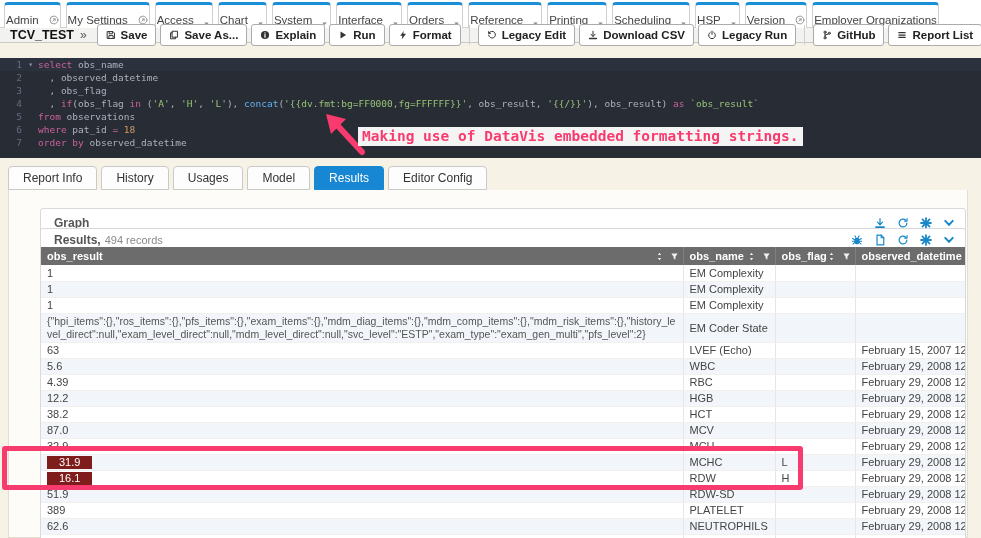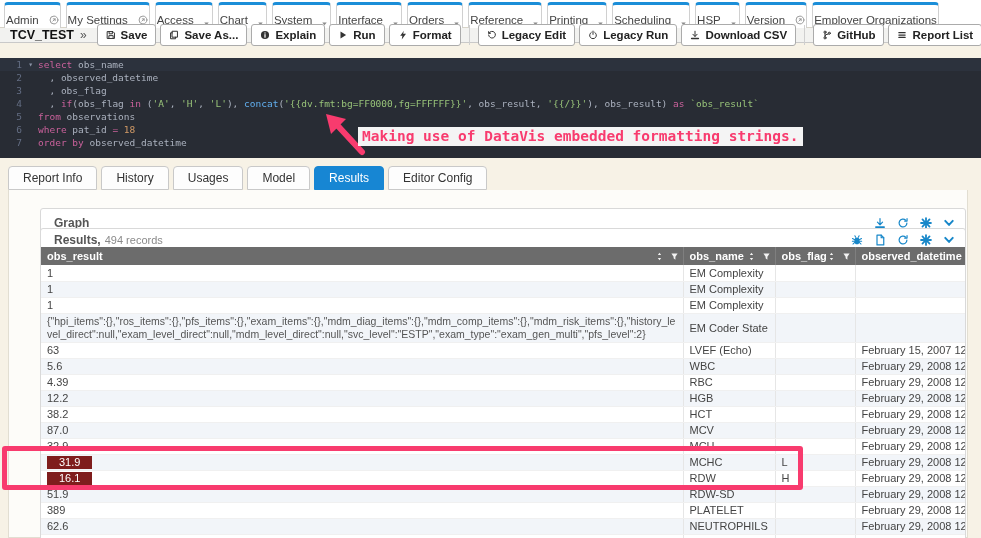--- a/index.html
+++ b/index.html
@@ -220,31 +220,31 @@
         <span class="tsep"></span>
         <button class="tbtn">
           <svg class="ic ic-s" viewBox="0 0 16 16">
             <path d="M3.2 5 A5.4 5.4 0 1 1 2.6 8"></path>
             <path d="M2.6 2.6 V5.4 H5.4"></path>
           </svg>
           <span>Legacy Edit</span>
         </button>
         <button class="tbtn">
           <svg class="ic ic-s" viewBox="0 0 16 16">
+            <path d="M8 2 V10 M4.6 6.8 L8 10.4 L11.4 6.8"></path>
+            <path d="M2.5 13.5 h11" stroke-width="2.2"></path>
+          </svg>
+          <span>Download CSV</span>
+        </button>
+        <button class="tbtn">
+          <svg class="ic ic-s" viewBox="0 0 16 16">
             <path d="M5.2 3.8 a5.4 5.4 0 1 0 5.6 0"></path>
             <path d="M8 1.8 V7"></path>
           </svg>
           <span>Legacy Run</span>
-        </button>
-        <button class="tbtn">
-          <svg class="ic ic-s" viewBox="0 0 16 16">
-            <path d="M8 2 V10 M4.6 6.8 L8 10.4 L11.4 6.8"></path>
-            <path d="M2.5 13.5 h11" stroke-width="2.2"></path>
-          </svg>
-          <span>Download CSV</span>
         </button>
         <span class="tsep"></span>
         <button class="tbtn">
           <svg class="ic ic-s" viewBox="0 0 16 16">
             <circle cx="4.8" cy="3.4" r="1.7"></circle>
             <circle cx="4.8" cy="12.6" r="1.7"></circle>
             <circle cx="11.6" cy="5.2" r="1.7"></circle>
             <path d="M4.8 5.1 V10.9 M4.8 9.4 q0-2.8 5-3"></path>
           </svg>
           <span>GitHub</span>

